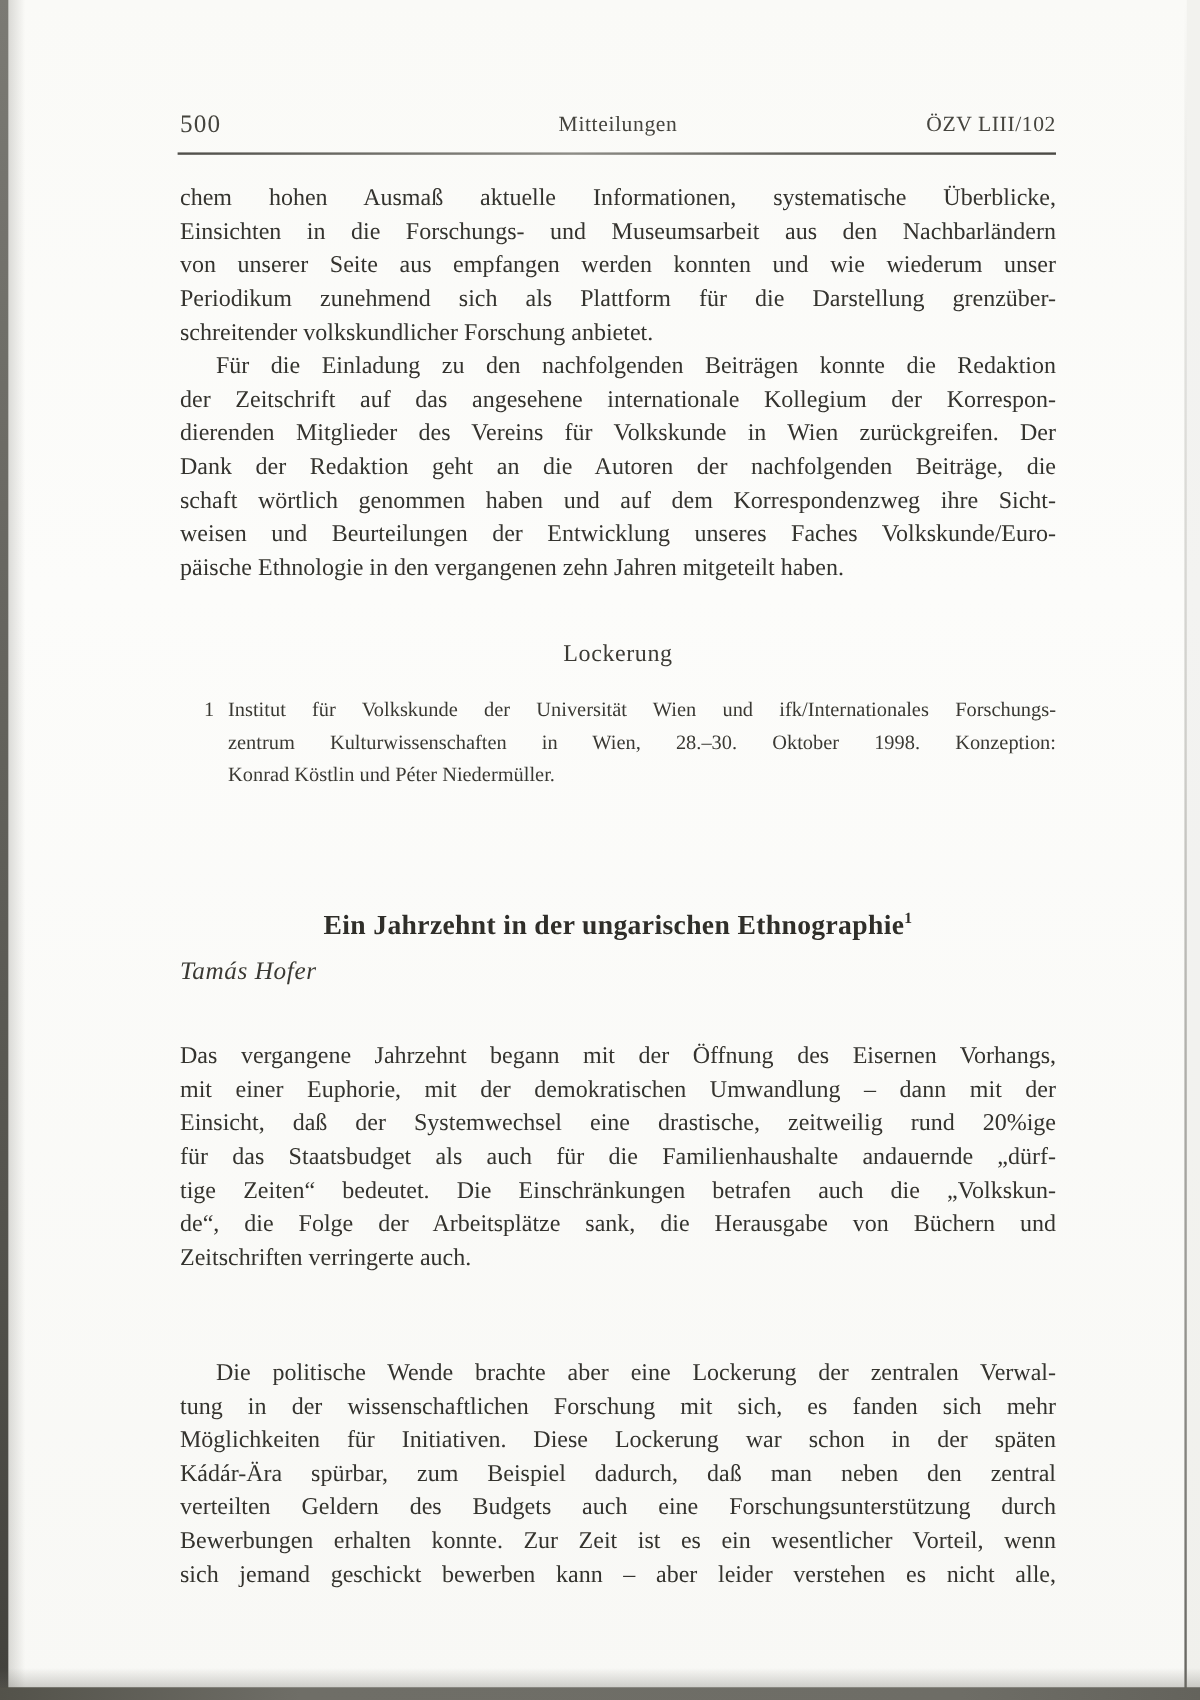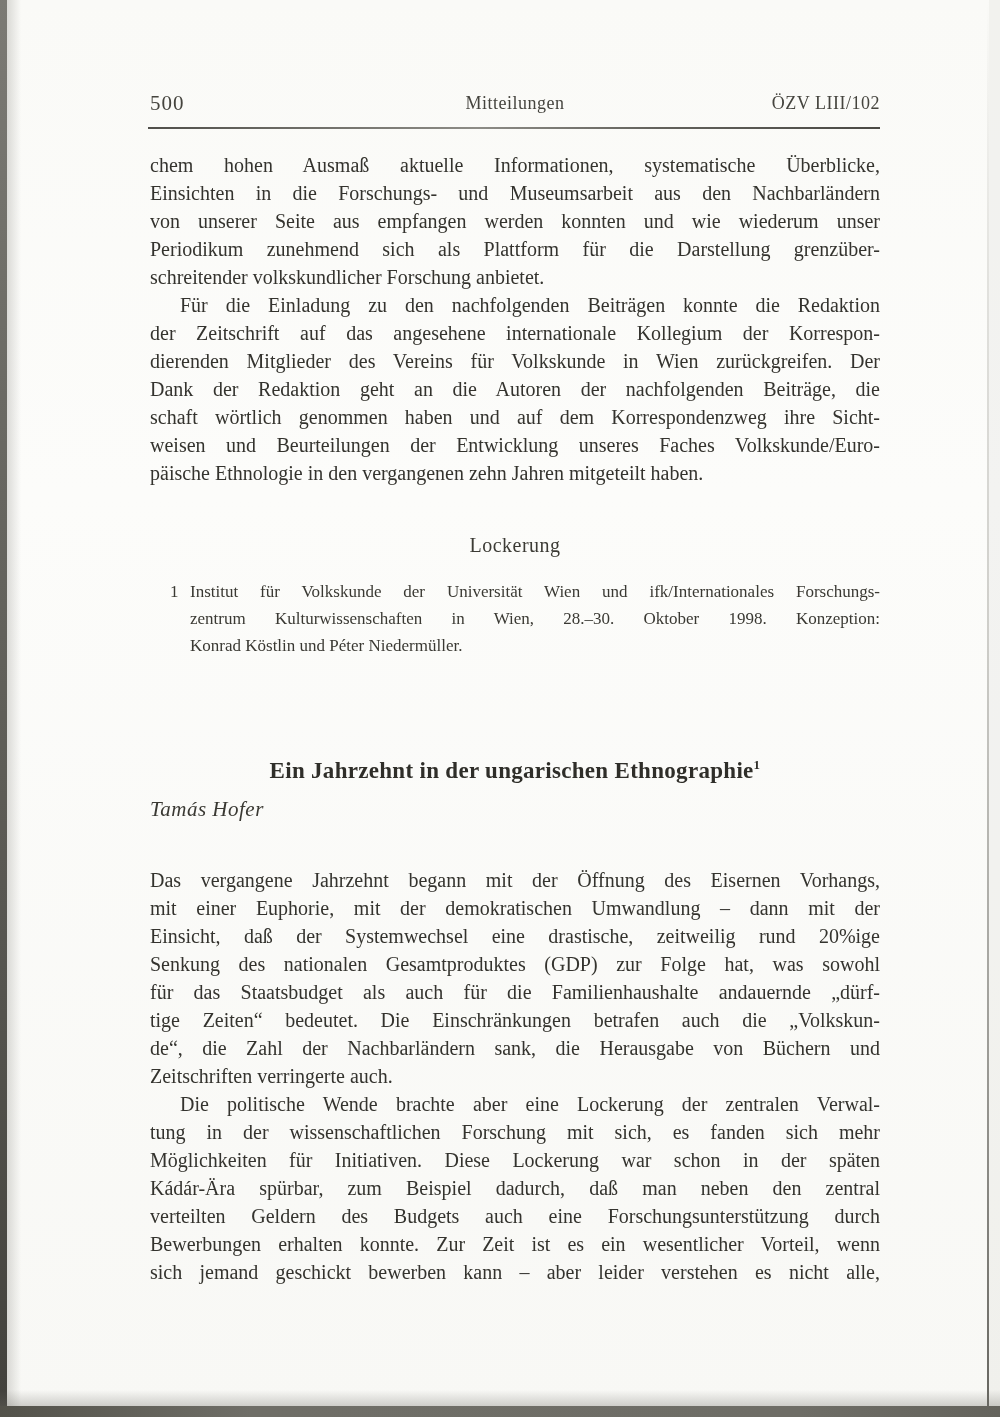--- a/index.html
+++ b/index.html
@@ -143,28 +143,27 @@
 
   <div class="article-title">
     <span>Ein Jahrzehnt in der ungarischen Ethnographie</span><sup>1</sup>
   </div>
   <div class="article-author">Tamás Hofer</div>
 
   <div class="para" style="top:866px;">
       <div class="tline">Das vergangene Jahrzehnt begann mit der Öffnung des Eisernen Vorhangs,</div>
       <div class="tline">mit einer Euphorie, mit der demokratischen Umwandlung – dann mit der</div>
       <div class="tline">Einsicht, daß der Systemwechsel eine drastische, zeitweilig rund 20%ige</div>
-      <div class="tline">Senkung des nationalen Gesamtproduktes (GDP) zur Folge hat, was sowohl</div>
       <div class="tline">für das Staatsbudget als auch für die Familienhaushalte andauernde „dürf-</div>
       <div class="tline">tige Zeiten“ bedeutet. Die Einschränkungen betrafen auch die „Volkskun-</div>
-      <div class="tline">de“, die Zahl der Nachbarländern sank, die Herausgabe von Büchern und</div>
+      <div class="tline">de“, die Folge der Arbeitsplätze sank, die Herausgabe von Büchern und</div>
       <div class="tline last">Zeitschriften verringerte auch.</div>
     </div>
 
-  <div class="para indent-first" style="top:1090px;">
+  <div class="para indent-first" style="top:1130px;">
       <div class="tline">Die politische Wende brachte aber eine Lockerung der zentralen Verwal-</div>
       <div class="tline">tung in der wissenschaftlichen Forschung mit sich, es fanden sich mehr</div>
       <div class="tline">Möglichkeiten für Initiativen. Diese Lockerung war schon in der späten</div>
       <div class="tline">Kádár-Ära spürbar, zum Beispiel dadurch, daß man neben den zentral</div>
       <div class="tline">verteilten Geldern des Budgets auch eine Forschungsunterstützung durch</div>
       <div class="tline">Bewerbungen erhalten konnte. Zur Zeit ist es ein wesentlicher Vorteil, wenn</div>
       <div class="tline">sich jemand geschickt bewerben kann – aber leider verstehen es nicht alle,</div>
     </div>
 
 </div>

